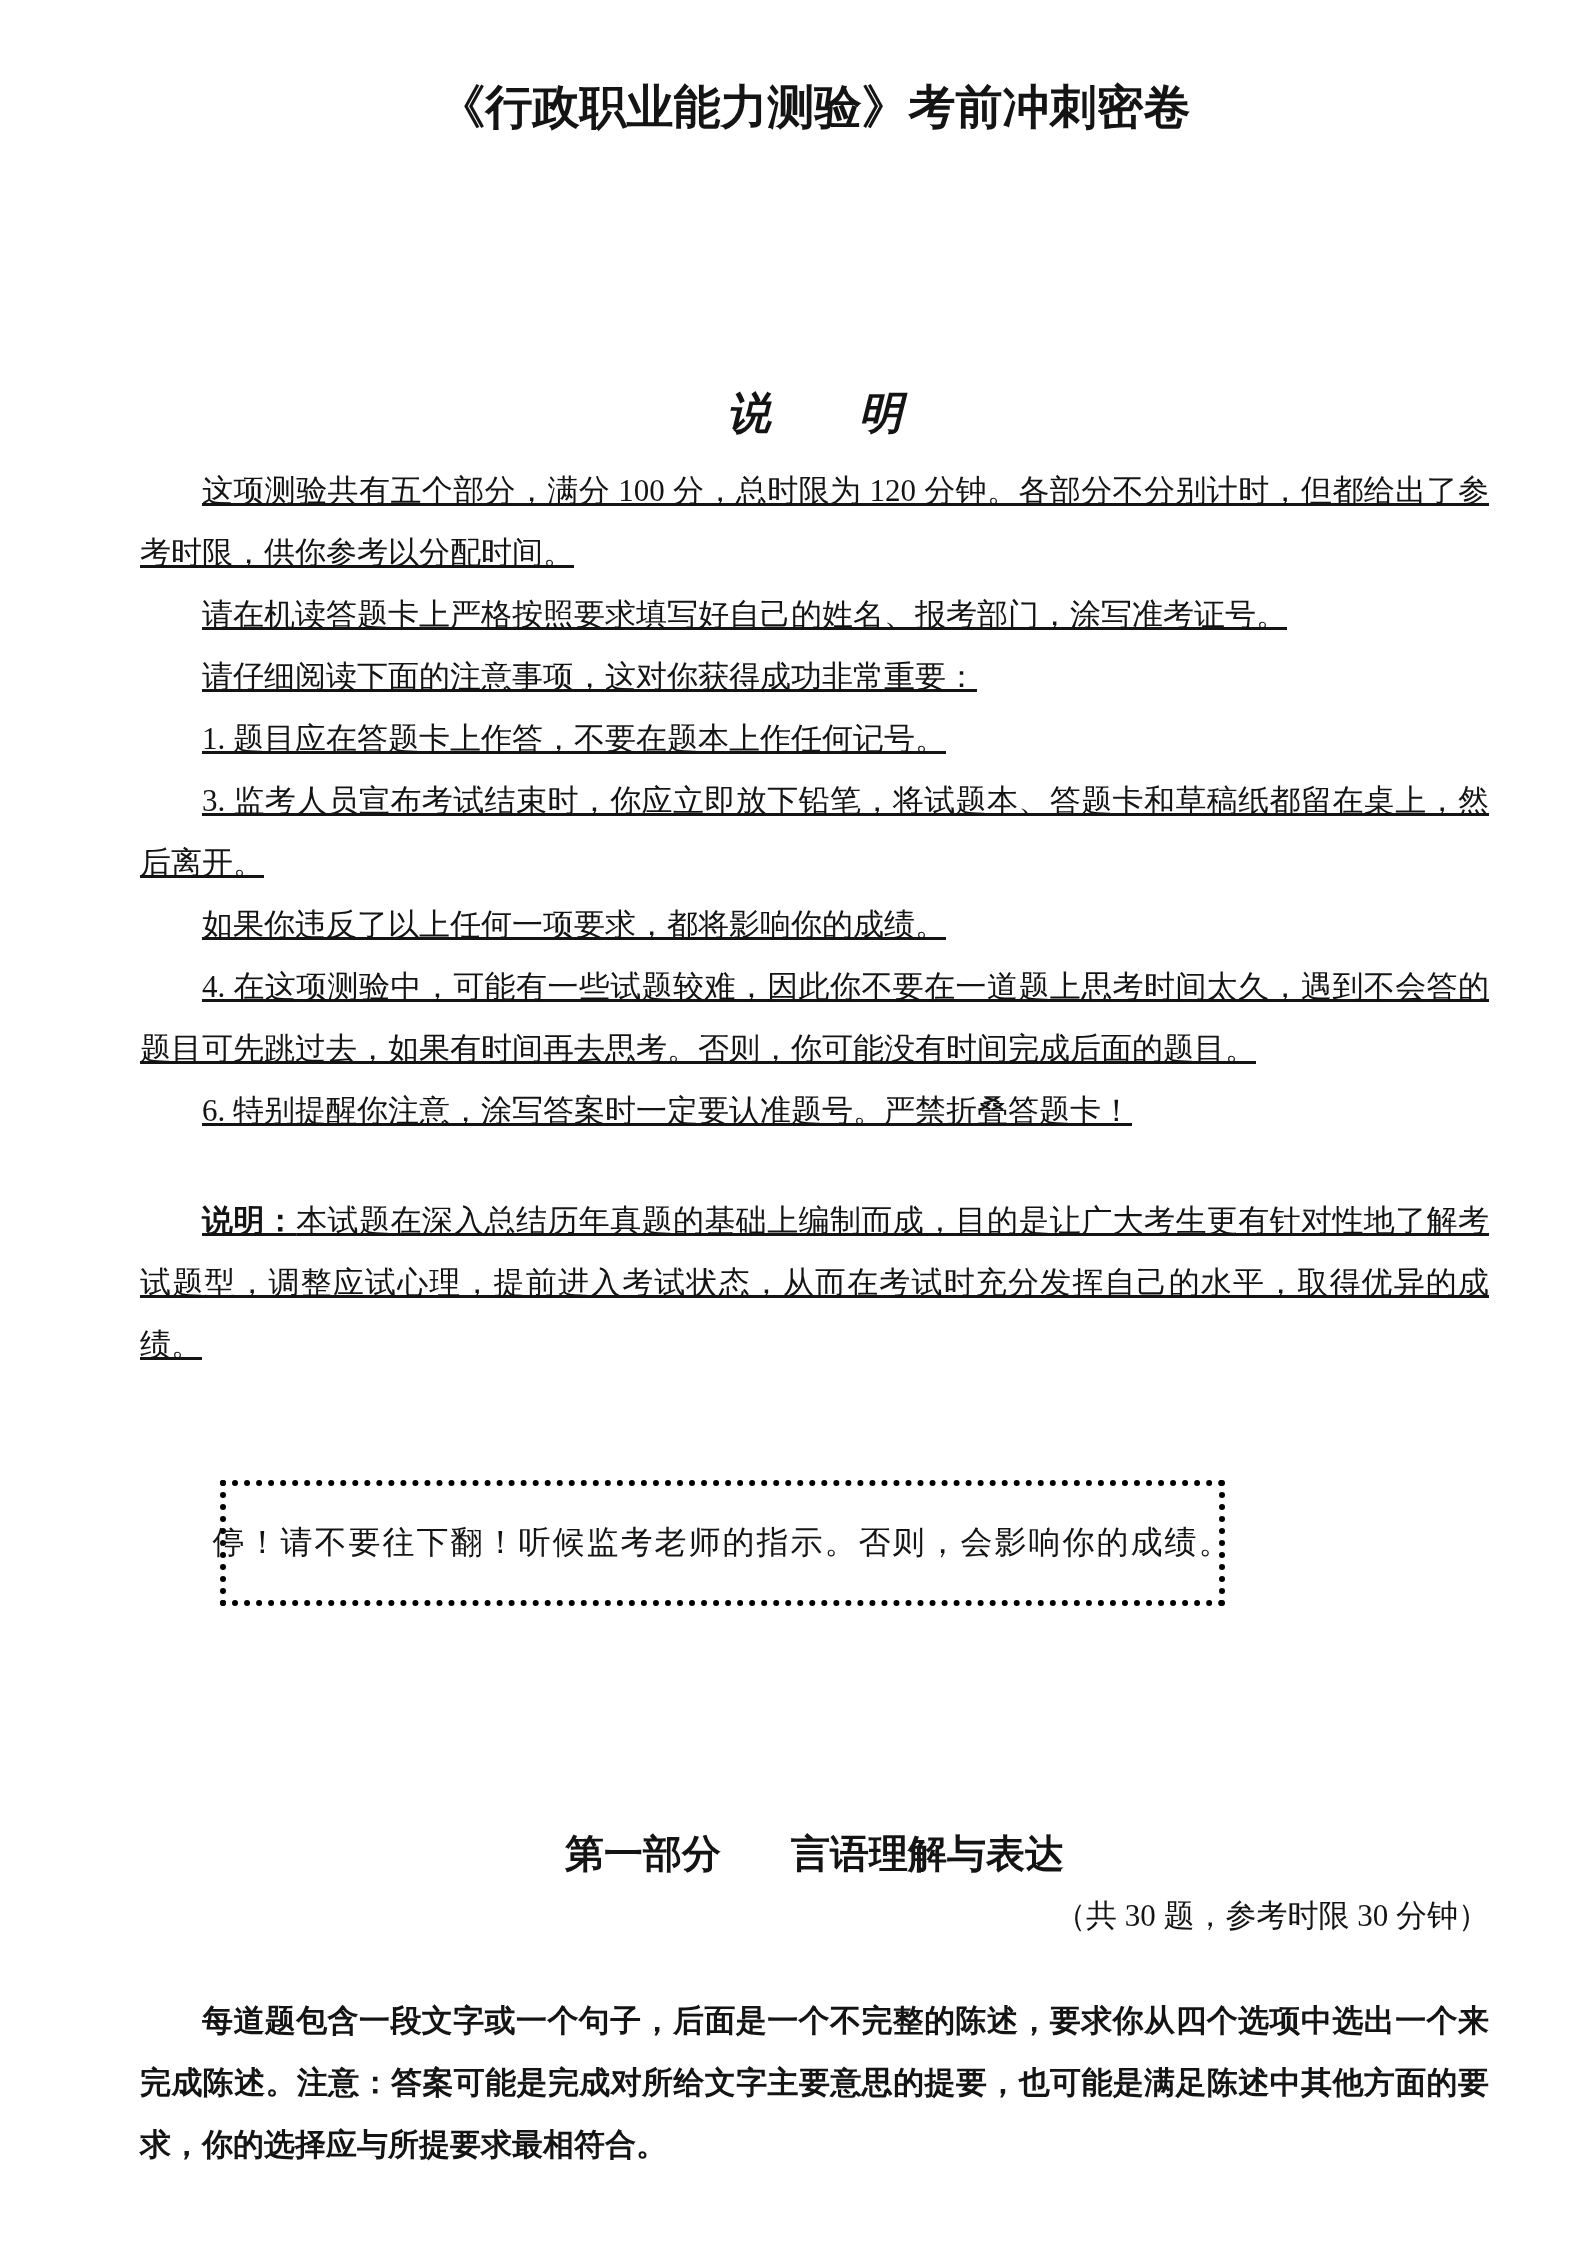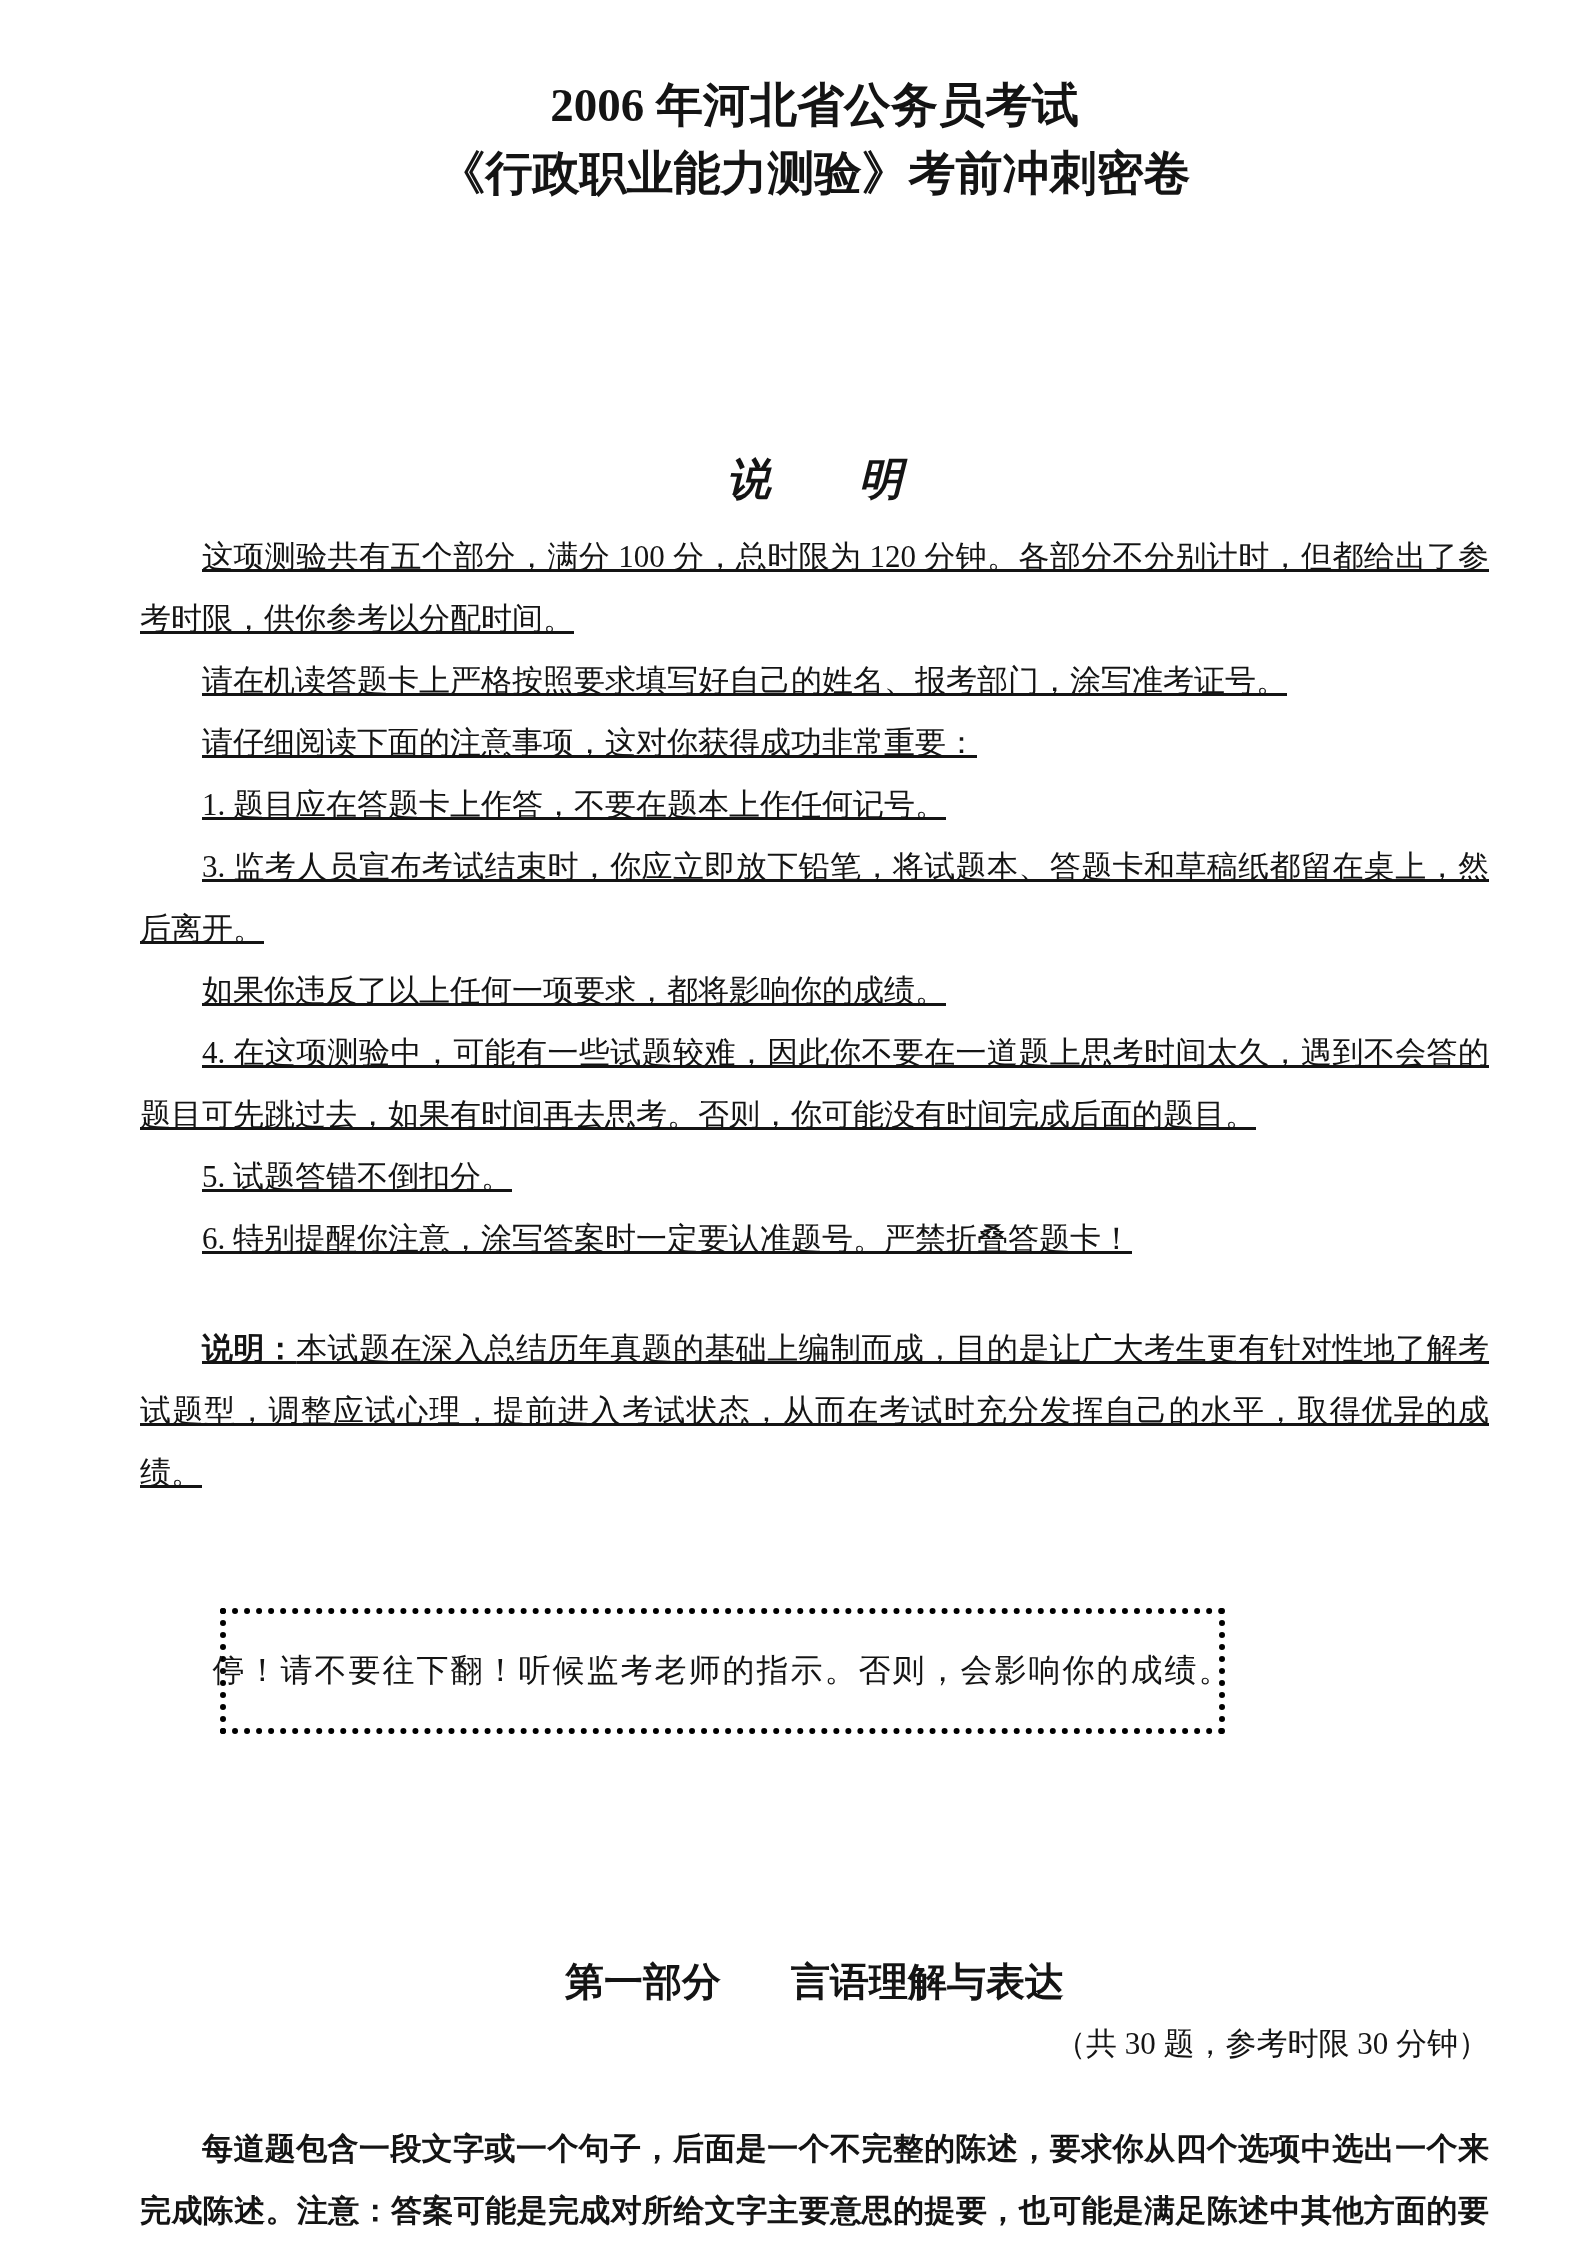--- a/index.html
+++ b/index.html
@@ -87,34 +87,32 @@
       line-height: 62px;
       text-indent: 2em;
       text-align: justify;
     }
   </style>
 </head>
 <body>
 
 <div class="page">
 
-  <h1 class="doc-title">2006 年河北省公务员考试</h1>
   <h1 class="doc-title second">《行政职业能力测验》考前冲刺密卷</h1>
 
   <div class="section-heading">说　　明</div>
 
   <div class="body-block">
     <p>这项测验共有五个部分，满分 100 分，总时限为 120 分钟。各部分不分别计时，但都给出了参考时限，供你参考以分配时间。</p>
     <p>请在机读答题卡上严格按照要求填写好自己的姓名、报考部门，涂写准考证号。</p>
     <p>请仔细阅读下面的注意事项，这对你获得成功非常重要：</p>
     <p>1. 题目应在答题卡上作答，不要在题本上作任何记号。</p>
     <p>3. 监考人员宣布考试结束时，你应立即放下铅笔，将试题本、答题卡和草稿纸都留在桌上，然后离开。</p>
     <p>如果你违反了以上任何一项要求，都将影响你的成绩。</p>
     <p>4. 在这项测验中，可能有一些试题较难，因此你不要在一道题上思考时间太久，遇到不会答的题目可先跳过去，如果有时间再去思考。否则，你可能没有时间完成后面的题目。</p>
-    <p>5. 试题答错不倒扣分。</p>
     <p>6. 特别提醒你注意，涂写答案时一定要认准题号。严禁折叠答题卡！</p>
 
     <p class="note"><span class="bold-label">说明：</span><span>本试题在深入总结历年真题的基础上编制而成，目的是让广大考生更有针对性地了解考试题型，调整应试心理，提前进入考试状态，从而在考试时充分发挥自己的水平，取得优异的成绩。</span></p>
   </div>
 
   <div class="stop-box">
     <span>停！请不要往下翻！听候监考老师的指示。否则，会影响你的成绩。</span>
   </div>
 
   <div class="part-heading">

